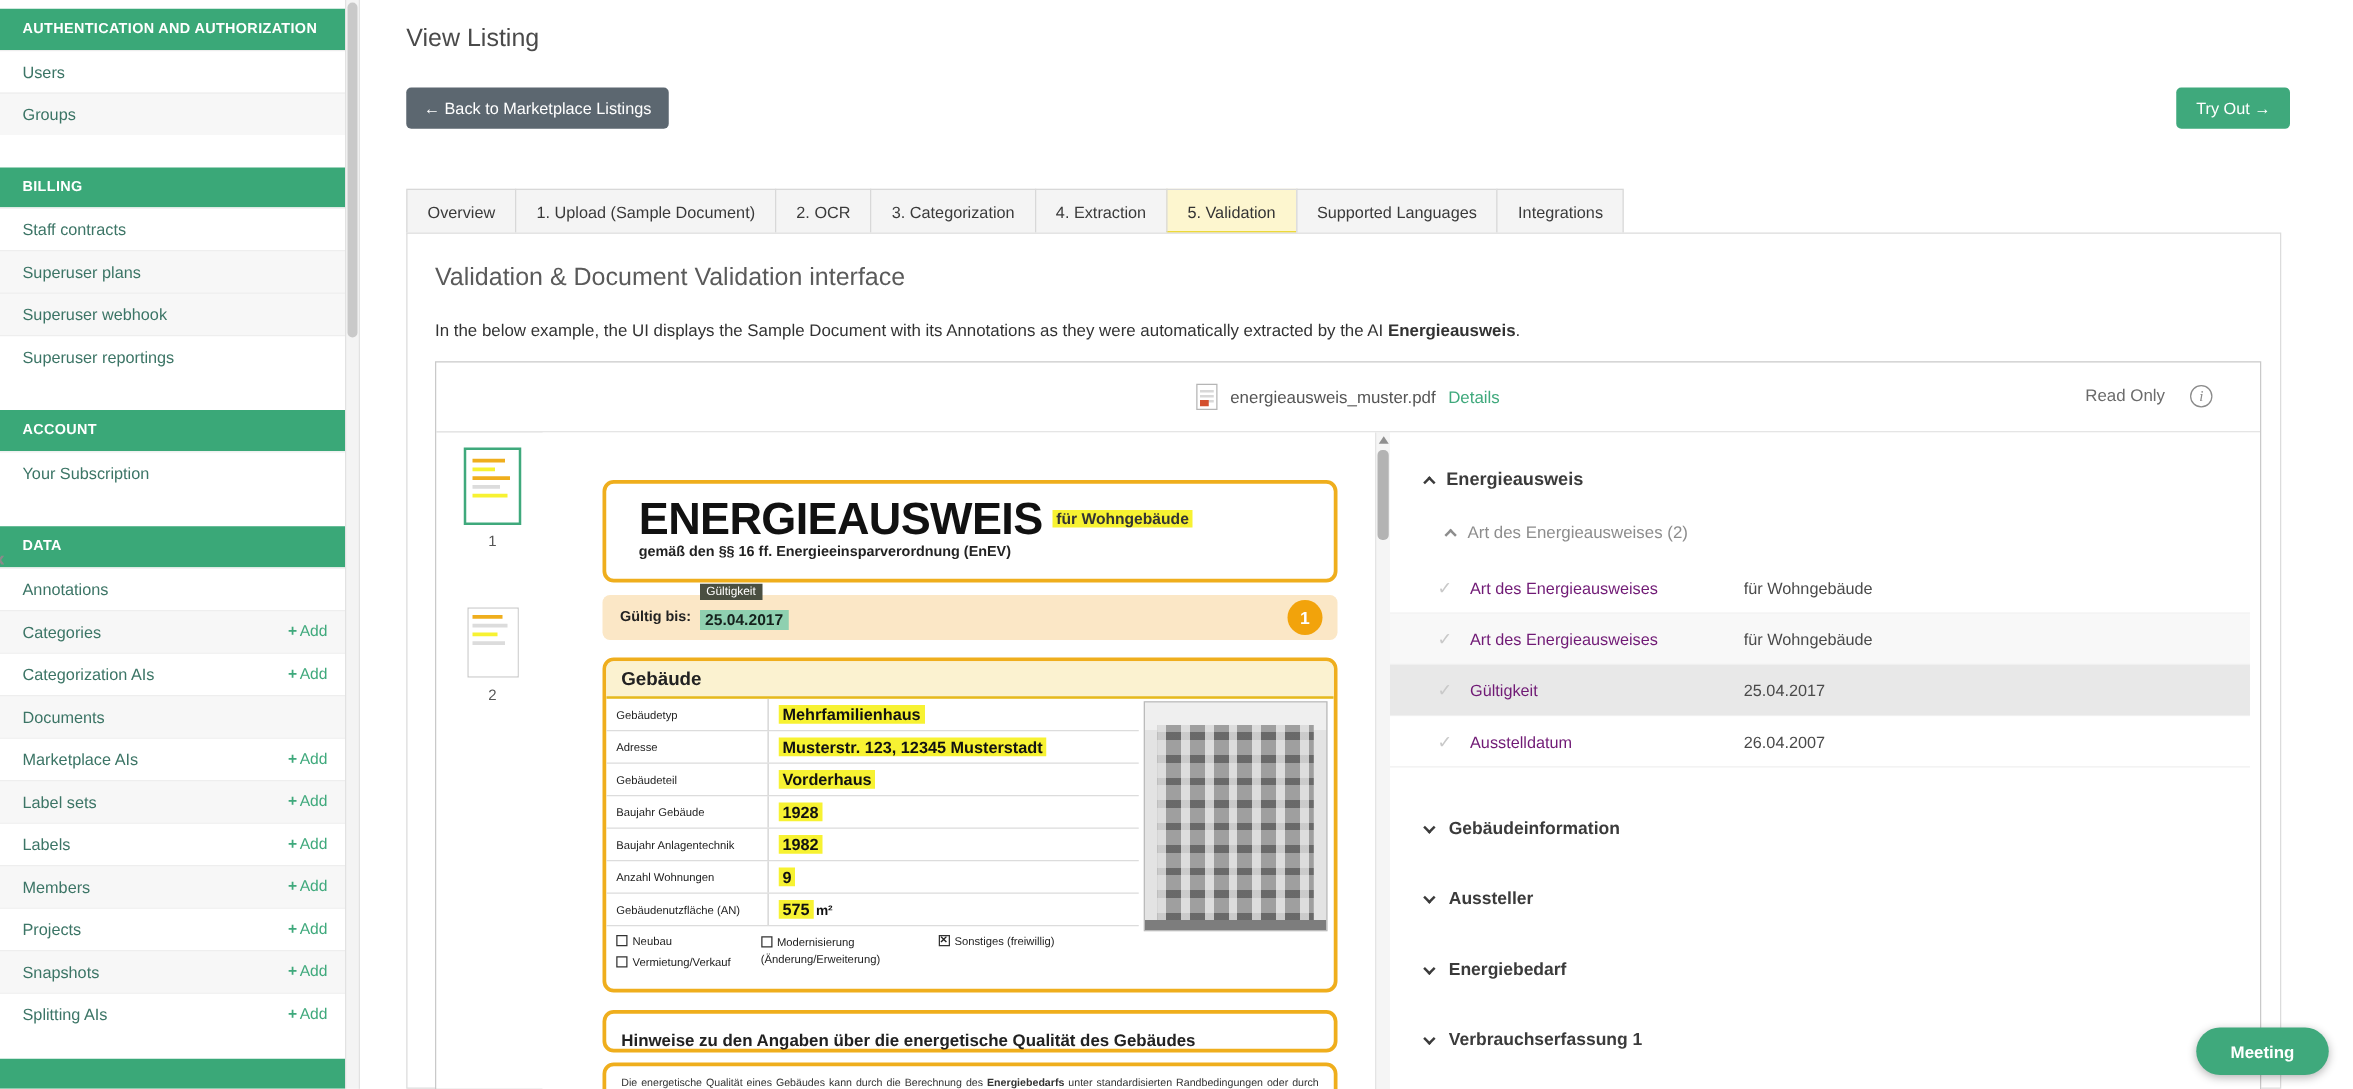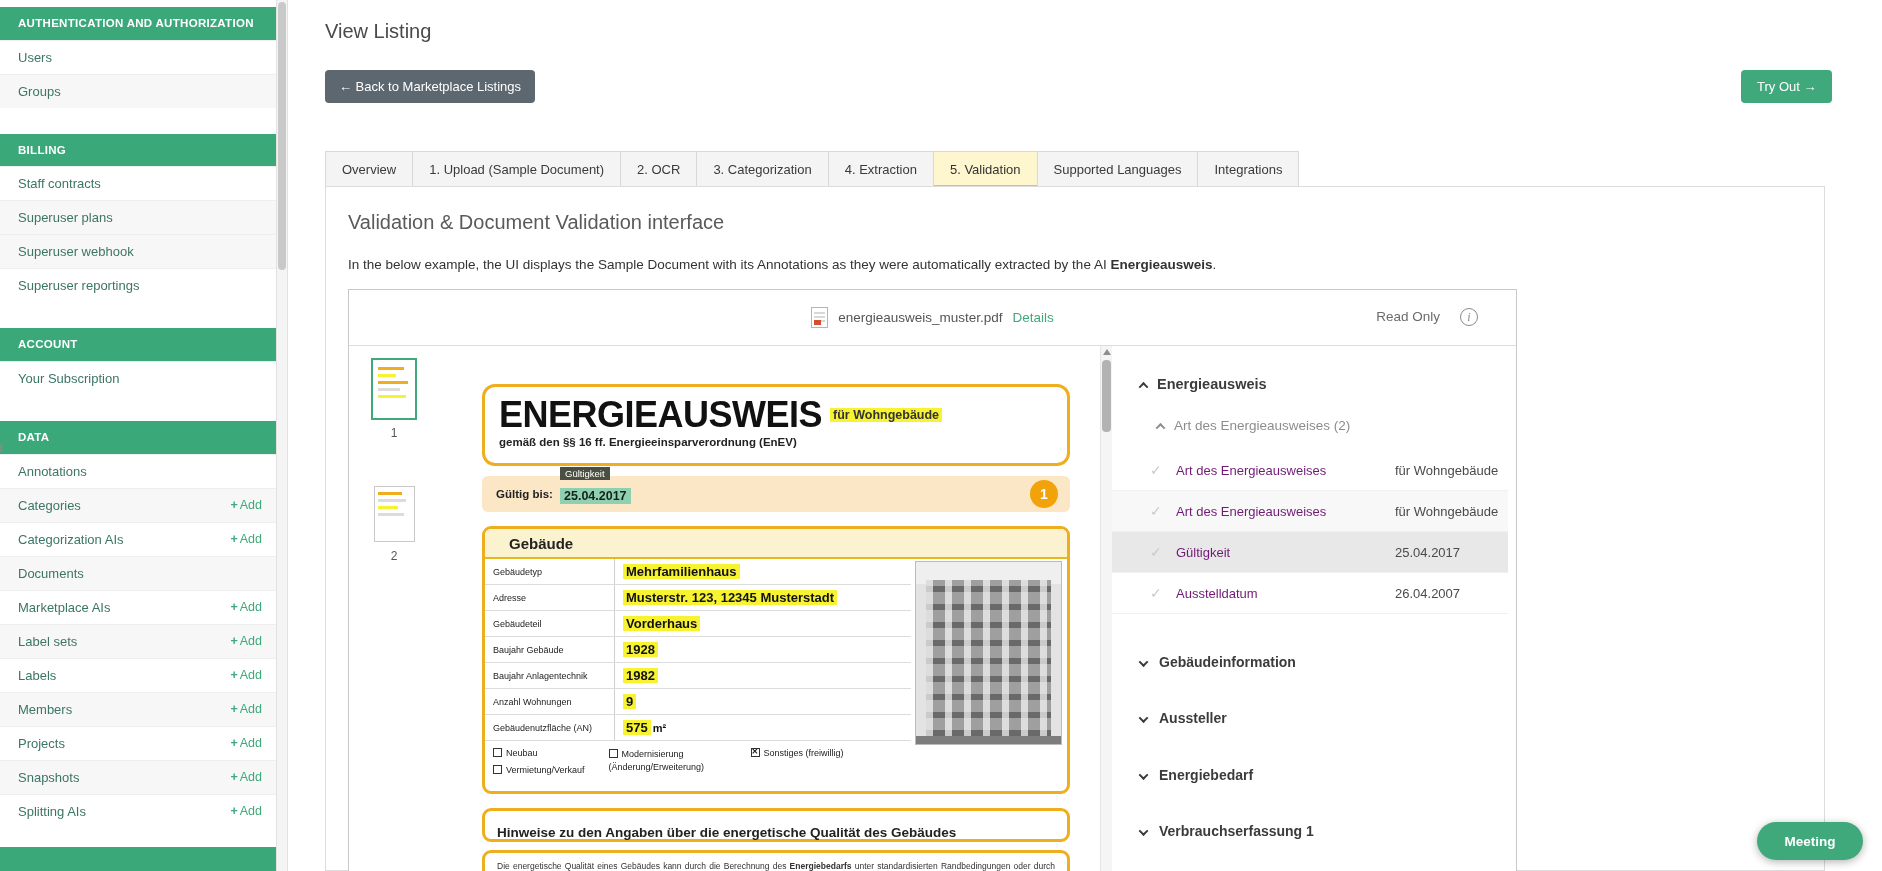--- a/index.html
+++ b/index.html
@@ -38,21 +38,21 @@
   .tab:first-child { margin-left:0; }
   .tab.active { background:#fdf6cf; border-bottom:3px solid #e8cf08; padding-bottom:7px; color:#333; }
 
   
   .panel { position:absolute; left:325px; top:186px; width:1500px; height:685px;
            background:#fff; border:1px solid #dcdcdc; }
   .panel-heading { position:absolute; left:22px; top:24px; font-size:20px; color:#5a5a5a; font-weight:400; }
   .panel-intro { position:absolute; left:22px; top:70px; font-size:13.5px; color:#333; }
 
   
-  .viewer { position:absolute; left:22px; top:102px; width:1169px; height:583px;
+  .viewer { position:absolute; left:22px; top:102px; width:1461px; height:583px;
             border:1px solid #c9c9c9; background:#fff; }
   .vheader { position:absolute; left:0; top:0; width:100%; height:56px; border-bottom:1px solid #ddd;
              display:flex; align-items:center; justify-content:center; gap:10px; }
   .pdf-icon { width:17px; height:21px; background:#fff; border:1px solid #b5b5b5; position:relative; }
   .pdf-icon::before { content:""; position:absolute; left:2px; top:4px; width:11px; height:2px;
                       background:#d8d8d8; box-shadow:0 4px 0 #d8d8d8, 0 8px 0 #d8d8d8; }
   .pdf-icon::after { content:""; position:absolute; left:2px; bottom:2px; width:7px; height:5px; background:#d34f2e; }
   .vfile { font-size:13.5px; color:#555; }
   .vdetails { font-size:13.5px; color:#3fa97c; cursor:pointer; }
   .vreadonly { position:absolute; right:76px; top:19px; font-size:13.5px; color:#6b6b6b; }
@@ -68,37 +68,37 @@
   .thumb.sel { left:22px; top:12px; width:46px; height:62px; border:2px solid #3fa97c; padding:2px; }
   .thumb.t2 { left:25px; top:140px; width:41px; height:56px; border:1px solid #c9c9c9; }
   .tp-bar { position:absolute; left:3px; height:3px; }
   .tlabel { position:absolute; width:46px; text-align:center; font-size:12px; color:#555; }
   .tlabel1 { left:22px; top:80px; } .tlabel2 { left:22px; top:203px; }
 
   
   .canvas { position:absolute; left:85px; top:0; width:666px; height:100%; background:#fff; overflow:hidden; }
   .obox { position:absolute; left:48px; width:588px; border:3px solid #efae1d; border-radius:9px; background:#fff; }
 
-  .tbox { top:38px; height:82px; padding:10px 14px;border-radius:13px; }
+  .tbox { top:38px; height:82px; padding:10px 26px; }
   .doc-title { font-size:36px; font-weight:bold; color:#111; letter-spacing:-.5px; line-height:1; display:inline-block; }
   .doc-title-tag { display:inline-block; background:#f7f232; font-size:12.5px; font-weight:bold;
                    padding:1px 4px; margin-left:8px; transform:translateY(-8px); }
   .doc-sub { font-size:11.5px; font-weight:bold; color:#222; margin-top:3px; }
 
   .vbar { position:absolute; left:48px; top:130px; width:588px; height:36px; background:#fbe7c6; border-radius:6px; }
   .vbar-label { position:absolute; left:14px; top:12px; font-size:11.5px; font-weight:bold; color:#222; }
   .vbar-tag { position:absolute; left:78px; top:-9px; background:#4a4f41; color:#fff; font-size:9.5px; padding:1px 5px; }
   .vbar-value { position:absolute; left:78px; top:12px; background:#8fd0b0; font-size:12.5px; font-weight:bold;
                 color:#15211c; padding:1px 4px; cursor:pointer; }
   .page-badge { position:absolute; right:12px; top:4px; width:28px; height:28px; border-radius:50%;
                 background:#f2a30b; color:#fff; font-size:14px; font-weight:bold; text-align:center; line-height:28px; }
 
   .gbox { top:180px; height:268px; overflow:hidden; }
   .g-head { background:#fbf2d0; border-bottom:2px solid #e5b91e; font-size:15px; font-weight:bold;
-            color:#222; padding:6px 24px; height:30px; }
+            color:#222; padding:6px 12px; height:30px; }
   .f-row { display:flex; align-items:center; height:26px; border-bottom:1px solid #dcdcdc; width:426px; }
   .f-label { width:130px; border-right:1px solid #cfcfcf; padding:2px 8px; font-size:9px; color:#222; height:100%;
              display:flex; align-items:center; }
   .f-value { padding-left:8px; font-size:13px; font-weight:bold; color:#111; white-space:nowrap; }
   .hl { background:#f7f232; padding:0 3px; cursor:pointer; }
   .f-suffix { font-weight:bold; font-size:11px; margin-left:2px; }
   .cb-row { display:flex; height:56px; width:100%; }
   .cb-label { width:130px; border-right:1px solid #cfcfcf; padding:5px 8px; font-size:8.5px; line-height:1.35; color:#222; }
   .cb-groups { display:flex; gap:24px; padding:7px 0 0 8px; font-size:9px; color:#222; }
   .cb-col { display:flex; flex-direction:column; gap:7px; }

